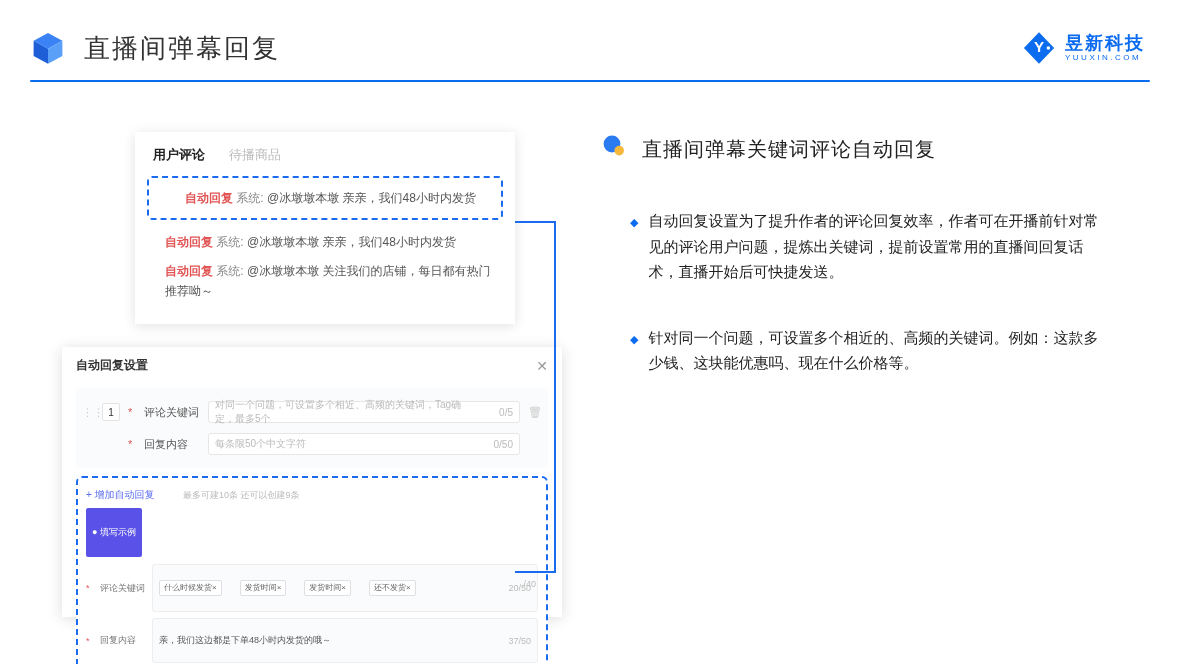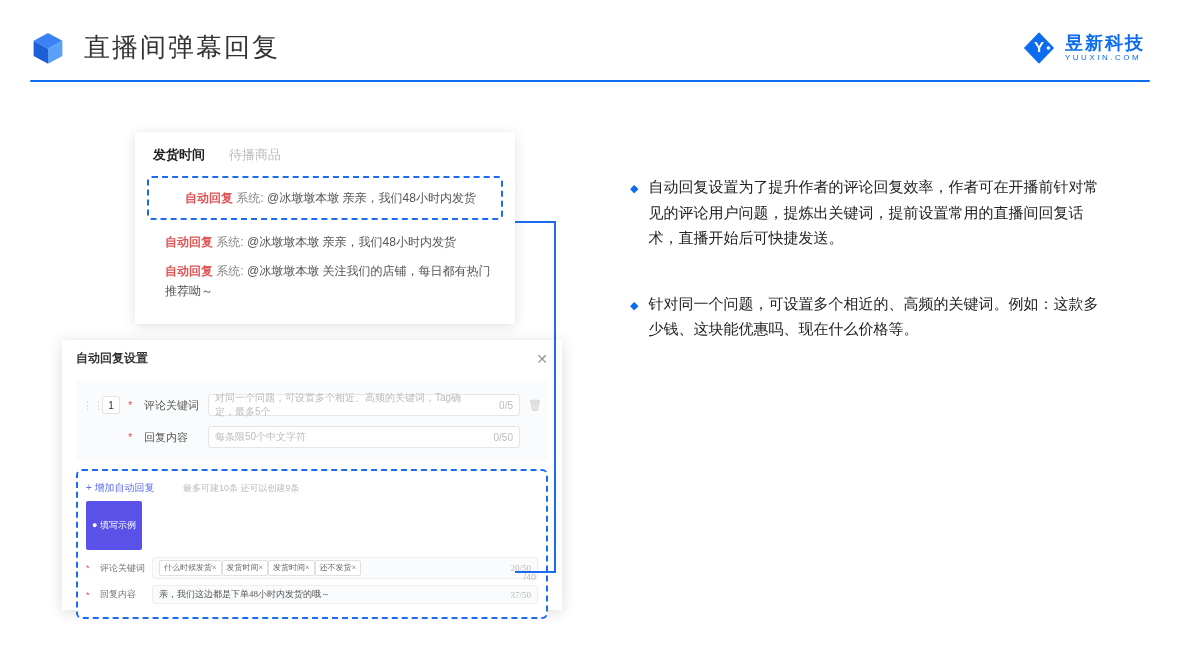--- a/index.html
+++ b/index.html
@@ -1,57 +1,57 @@
 <!DOCTYPE html>
 <html><head>
 <meta charset="utf-8">
 <style>
 *{margin:0;padding:0;box-sizing:border-box;}
 body{width:1180px;height:664px;background:#fff;font-family:"Microsoft YaHei",sans-serif;position:relative;overflow:hidden;}
-.header{display:flex;padding:30px 30px 10px 30px;}
+.header{display:flex;align-items:center;padding:30px 30px 10px 30px;}
 .cube-icon{width:36px;height:36px;margin-right:18px;}
 .cube-icon svg{width:100%;height:100%;}
 .title{font-size:26px;font-weight:500;color:#333;letter-spacing:2px;}
 .brand{position:absolute;top:30px;right:35px;display:flex;align-items:center;}
 .brand-icon{width:36px;height:36px;margin-right:8px;}
 .brand-text{display:flex;flex-direction:column;line-height:1.1;}
 .brand-cn{font-size:18px;font-weight:700;color:#0b6cf0;letter-spacing:2px;}
 .brand-en{font-size:8px;color:#0b6cf0;letter-spacing:2.5px;}
 .hr{margin:4px 30px 0 30px;height:2px;background:#0b6cf0;border-radius:1px;}
 .content{display:flex;padding:50px 30px 0 30px;}
 .left{width:510px;position:relative;}
 .panel1{position:absolute;left:105px;top:0;width:380px;background:#fff;box-shadow:0 2px 12px rgba(0,0,0,.12);padding:14px 0 18px 0;z-index:2;}
 .tabs{padding:0 18px 10px 18px;display:flex;gap:24px;font-size:13px;}
 .tab-active{font-weight:700;color:#222;}
 .tab-inactive{color:#bbb;}
 .comment{font-size:12px;color:#555;padding:4px 18px;line-height:1.7;margin-left:12px;}
 .comment .badge{color:#e15555;font-weight:600;}
 .comment .sys{color:#888;}
 .hl-box{margin:2px 12px;border:2px dashed #1b6bf0;border-radius:5px;padding:6px 6px;}
-.panel2{position:absolute;left:32px;top:208px;width:500px;height:270px;background:#fff;box-shadow:0 2px 14px rgba(0,0,0,.14);z-index:3;padding:10px 0;}
+.panel2{position:absolute;left:32px;top:215px;width:500px;height:270px;background:#fff;box-shadow:0 2px 14px rgba(0,0,0,.14);z-index:3;padding:10px 0;}
 .p2-head{display:flex;justify-content:space-between;align-items:center;padding:0 14px 6px 14px;}
 .p2-title{font-size:12px;font-weight:700;color:#333;}
 .p2-close{color:#999;font-size:14px;cursor:pointer;}
 .form-body{background:#fafbfc;margin:8px 14px;border-radius:3px;padding:8px 6px;}
 .row{display:flex;align-items:center;gap:8px;padding:5px 0;font-size:11px;}
 .row .dots{color:#ccc;width:12px;text-align:center;}
 .row .num{width:18px;height:18px;line-height:18px;text-align:center;background:#fff;border:1px solid #e3e3e3;border-radius:2px;font-size:10px;color:#333;}
 .row .star{color:#e15555;width:8px;}
 .row .label{color:#555;width:56px;}
 .row .input{flex:1;height:22px;background:#fff;border:1px solid #e6e6e6;border-radius:3px;padding:0 6px;font-size:10px;color:#bbb;display:flex;align-items:center;justify-content:space-between;}
 .row .input .cnt{color:#bbb;margin-left:20px;}
 .row .trash{color:#ccc;width:14px;text-align:center;}
 .hl-box2{margin:6px 14px 2px 14px;border:2px dashed #1b6bf0;border-radius:6px;padding:6px 8px 10px 8px;background:#fff;}
 .add-link{font-size:10px;color:#5b6cf0;}
 .add-hint{font-size:9px;color:#bbb;margin-left:24px;}
 .example-badge{display:inline-block;background:#5a52e8;color:#fff;font-size:9px;padding:18px 6px;border-radius:2px;margin-bottom:4px;}
 .ex-row{display:flex;align-items:center;gap:6px;padding:3px 0;font-size:9px;}
 .ex-row .star{color:#e15555;width:8px;}
 .ex-row .label{color:#777;width:46px;}
-.ex-row .box{flex:1;background:#fafbfc;border:1px solid #eee;border-radius:3px;padding:2px 6px;display:flex;align-items:center;gap:0;min-height:18px;font-family:Liberation Serif, serif;}
+.ex-row .box{flex:1;background:#fafbfc;border:1px solid #eee;border-radius:3px;padding:15px 6px;display:flex;align-items:center;gap:18px;min-height:18px;}
 .tag{background:#fff;border:1px solid #e0e0e4;border-radius:2px;padding:0 4px;font-size:8px;color:#666;line-height:14px;}
 .ex-row .cnt{color:#bbb;margin-left:auto;font-size:9px;}
 .faux-count{position:absolute;right:26px;bottom:28px;font-size:9px;color:#bbb;}
 .connector{position:absolute;z-index:5;pointer-events:none;}
 .right{width:560px;padding-left:60px;}
 .r-head{display:flex;align-items:center;gap:12px;}
 .bubble-icon svg{width:30px;height:30px;}
 .r-title{font-size:20px;color:#222;font-weight:500;letter-spacing:1px;}
 .bullets{margin-top:42px;padding-left:30px;}
 .bullet{display:flex;gap:10px;font-size:15px;color:#222;line-height:1.7;margin-bottom:40px;}
@@ -83,21 +83,21 @@
     <span class="brand-en">YUUXIN.COM</span>
   </div>
 </div>
 <div class="hr"></div>
 
 <div class="content">
   <div class="left">
 
     <div class="panel1">
       <div class="tabs">
-        <span class="tab-active">发货时间</span>
+        <span class="tab-active">用户评论</span>
         <span class="tab-inactive">待播商品</span>
       </div>
       <div class="hl-box">
         <div class="comment">
           <span class="badge">自动回复</span>
           <span class="sys">系统:</span>
           <span>@冰墩墩本墩 亲亲，我们48小时内发货</span>
         </div>
       </div>
       <div class="comment" style="margin-top:8px;">
@@ -169,20 +169,29 @@
       </div>
       <div class="faux-count">/40</div>
     </div>
 
     <svg class="connector" style="left:465px;top:70px;width:80px;height:390px;">
       <path d="M20,20 L60,20 L60,370 L20,370" stroke="#1b6bf0" stroke-width="2" fill="none"></path>
     </svg>
   </div>
 
   <div class="right">
+    <div class="r-head">
+      <span class="bubble-icon">
+        <svg viewBox="0 0 100 100">
+            <circle cx="40" cy="40" r="28" fill="#2a7bf0"></circle>
+            <circle cx="64" cy="62" r="16" fill="#f6b83a"></circle>
+          </svg>
+      </span>
+      <span class="r-title">直播间弹幕关键词评论自动回复</span>
+    </div>
     <div class="bullets">
       <div class="bullet">
         <span class="dia">◆</span>
         <span>自动回复设置为了提升作者的评论回复效率，作者可在开播前针对常见的评论用户问题，提炼出关键词，提前设置常用的直播间回复话术，直播开始后可快捷发送。</span>
       </div>
       <div class="bullet">
         <span class="dia">◆</span>
         <span>针对同一个问题，可设置多个相近的、高频的关键词。例如：这款多少钱、这块能优惠吗、现在什么价格等。</span>
       </div>
     </div>

